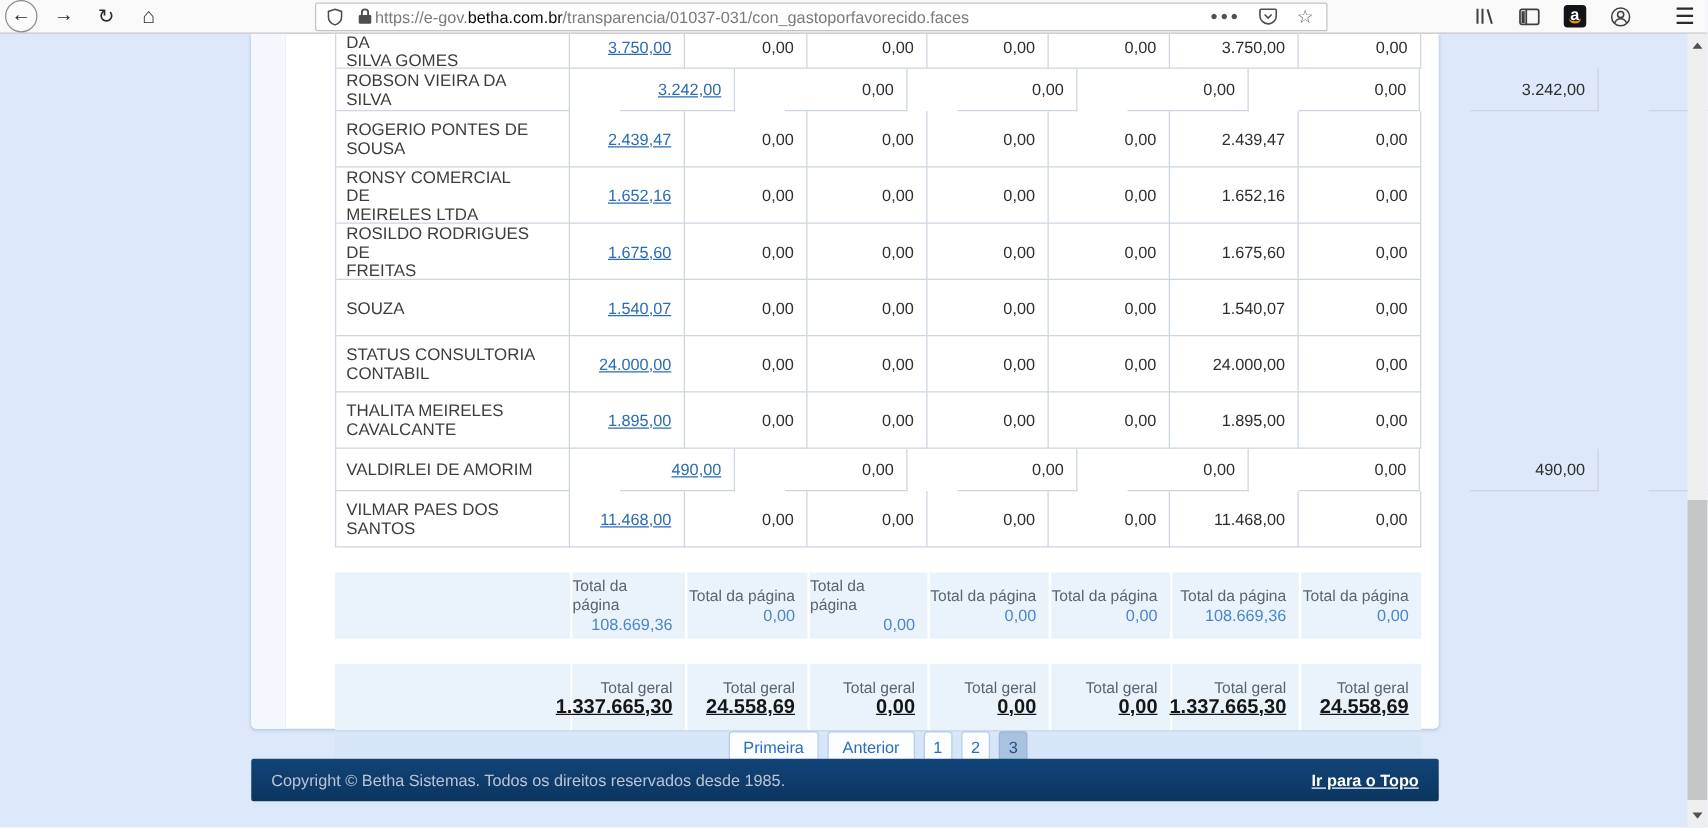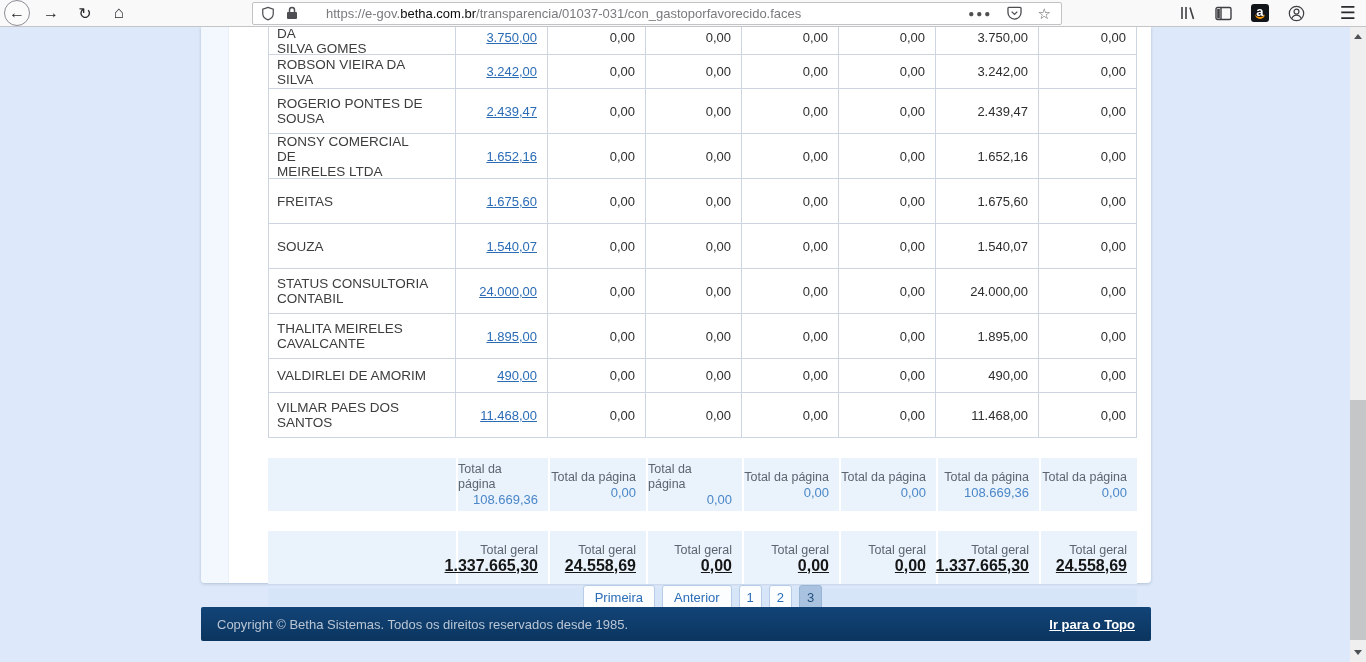--- a/index.html
+++ b/index.html
@@ -23,21 +23,21 @@
   .nav-btn.back {
     border:1px solid #8c8c96; border-radius:50%; background:#fbfbfb; margin-left:4px;
   }
   .nav-btn + .nav-btn { margin-left:8px; }
   .urlbar {
     margin-left:120px; width:828px; height:23px; background:#fff;
     border:1px solid #c3c3c6; border-radius:2px;
     display:flex; align-items:center; padding:0 8px;
   }
   .urlbar .icn { display:flex; align-items:center; flex:0 0 auto; }
-  .url-text { margin-left:28px; font-size:13px; white-space:nowrap; overflow:hidden; }
+  .url-text { margin-left:2px; font-size:13px; white-space:nowrap; overflow:hidden; }
   .url-dim { color:#7a7a7e; }
   .url-strong { color:#0c0c0d; }
   .urlbar-spacer { flex:1; }
   .urlbar-right { display:flex; align-items:center; gap:15px; padding-right:2px; }
   .dots { color:#4f4f52; font-size:10px; letter-spacing:2px; font-weight:bold; }
   .star { color:#58585c; font-size:15px; line-height:1; }
   .chrome-right { display:flex; align-items:center; gap:19px; margin-left:118px; }
   .amazon-badge {
     width:18px; height:18px; background:#111418; border-radius:3px; position:relative;
     color:#fff; font-size:13px; font-weight:bold; display:flex; align-items:center; justify-content:center;
@@ -62,21 +62,21 @@
   }
 
   .tablewrap { position:absolute; left:67px; top:0; width:869px; }
 
   
   .tbl { border-left:1px solid #ccd5e0; }
   .trow {
     display:grid;
     grid-template-columns:187px 92px 98px 96px 97px 97px 103px 98px;
   }
-  .trow.one { height:34px; }
+  .trow.one { height:34px;gap:40px; }
   .trow.two { height:45px; }
   .trow.clipped { height:28px; }
   .cell {
     border-right:1px solid #ccd5e0; border-bottom:1px solid #ccd5e0;
     display:flex; align-items:center; overflow:hidden;
   }
   .cell.name { padding:4px 26px 4px 8px; color:#3d3d3d; font-size:13.5px; }
   .nm { display:block; line-height:15px; }
   .nml { display:block; }
   .cell.num { justify-content:flex-end; padding-right:10px; font-size:13px; color:#2e2e2e; }
@@ -320,20 +320,21 @@
     <div class="cell num">
             <span class="val">1.652,16</span>
           </div>
     <div class="cell num">
             <span class="val">0,00</span>
           </div>
   </div>
         <div class="trow two">
     <div class="cell name">
             <span class="nm">
+              <span class="nml">ROSILDO RODRIGUES DE</span>
               <span class="nml">FREITAS</span>
             </span>
           </div>
     <div class="cell num">
             <a class="val link" href="#">1.675,60</a>
           </div>
     <div class="cell num">
             <span class="val">0,00</span>
           </div>
     <div class="cell num">

